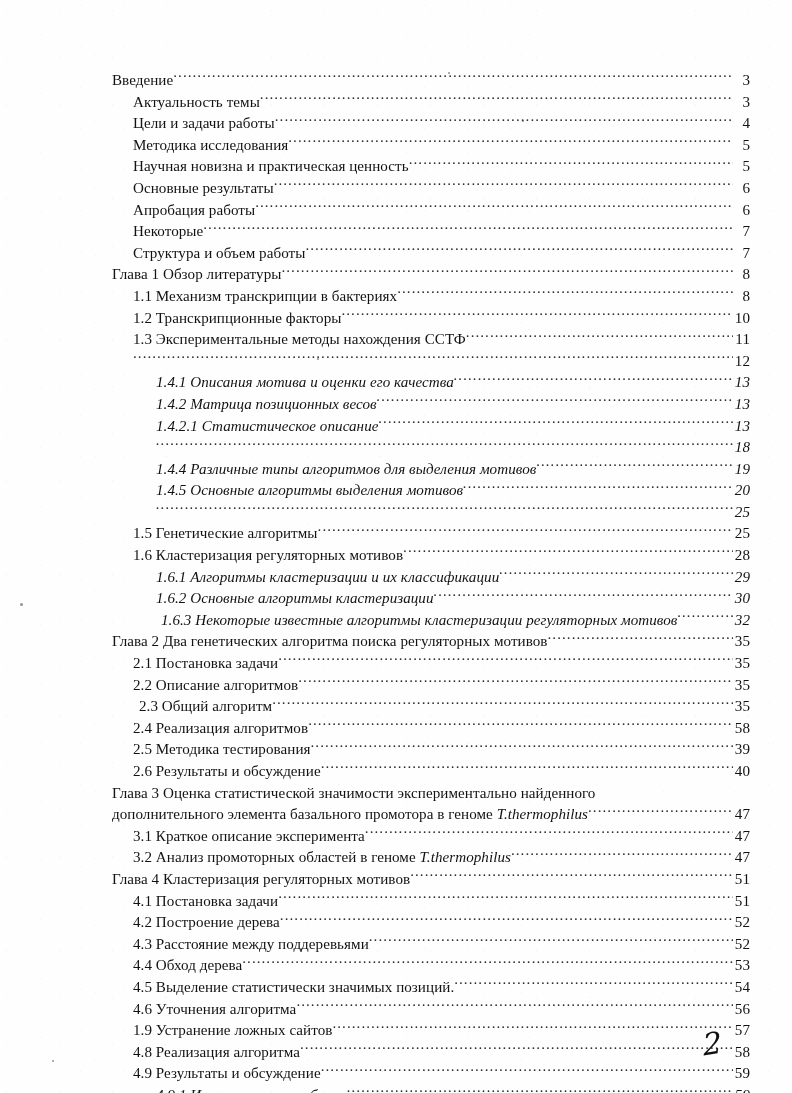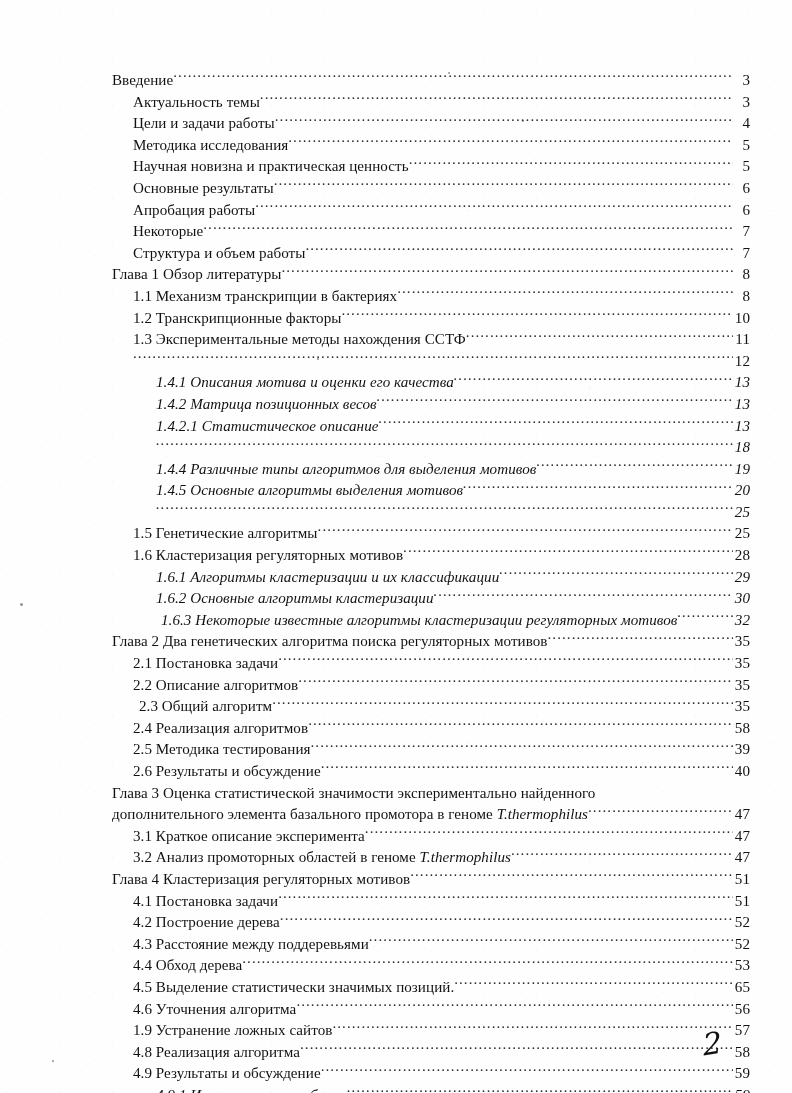--- a/index.html
+++ b/index.html
@@ -306,21 +306,21 @@
         <span class="pageno">52</span>
       </div>
       <div class="toc-row lvl-section">
         <span class="toc-title">4.4 Обход дерева</span>
         <span class="leader"></span>
         <span class="pageno">53</span>
       </div>
       <div class="toc-row lvl-section">
         <span class="toc-title">4.5 Выделение статистически значимых позиций.</span>
         <span class="leader"></span>
-        <span class="pageno">65</span>
+        <span class="pageno">54</span>
       </div>
       <div class="toc-row lvl-section">
         <span class="toc-title">4.6 Уточнения алгоритма</span>
         <span class="leader"></span>
         <span class="pageno">56</span>
       </div>
       <div class="toc-row lvl-section">
         <span class="toc-title">1.9 Устранение ложных сайтов</span>
         <span class="leader"></span>
         <span class="pageno">57</span>

